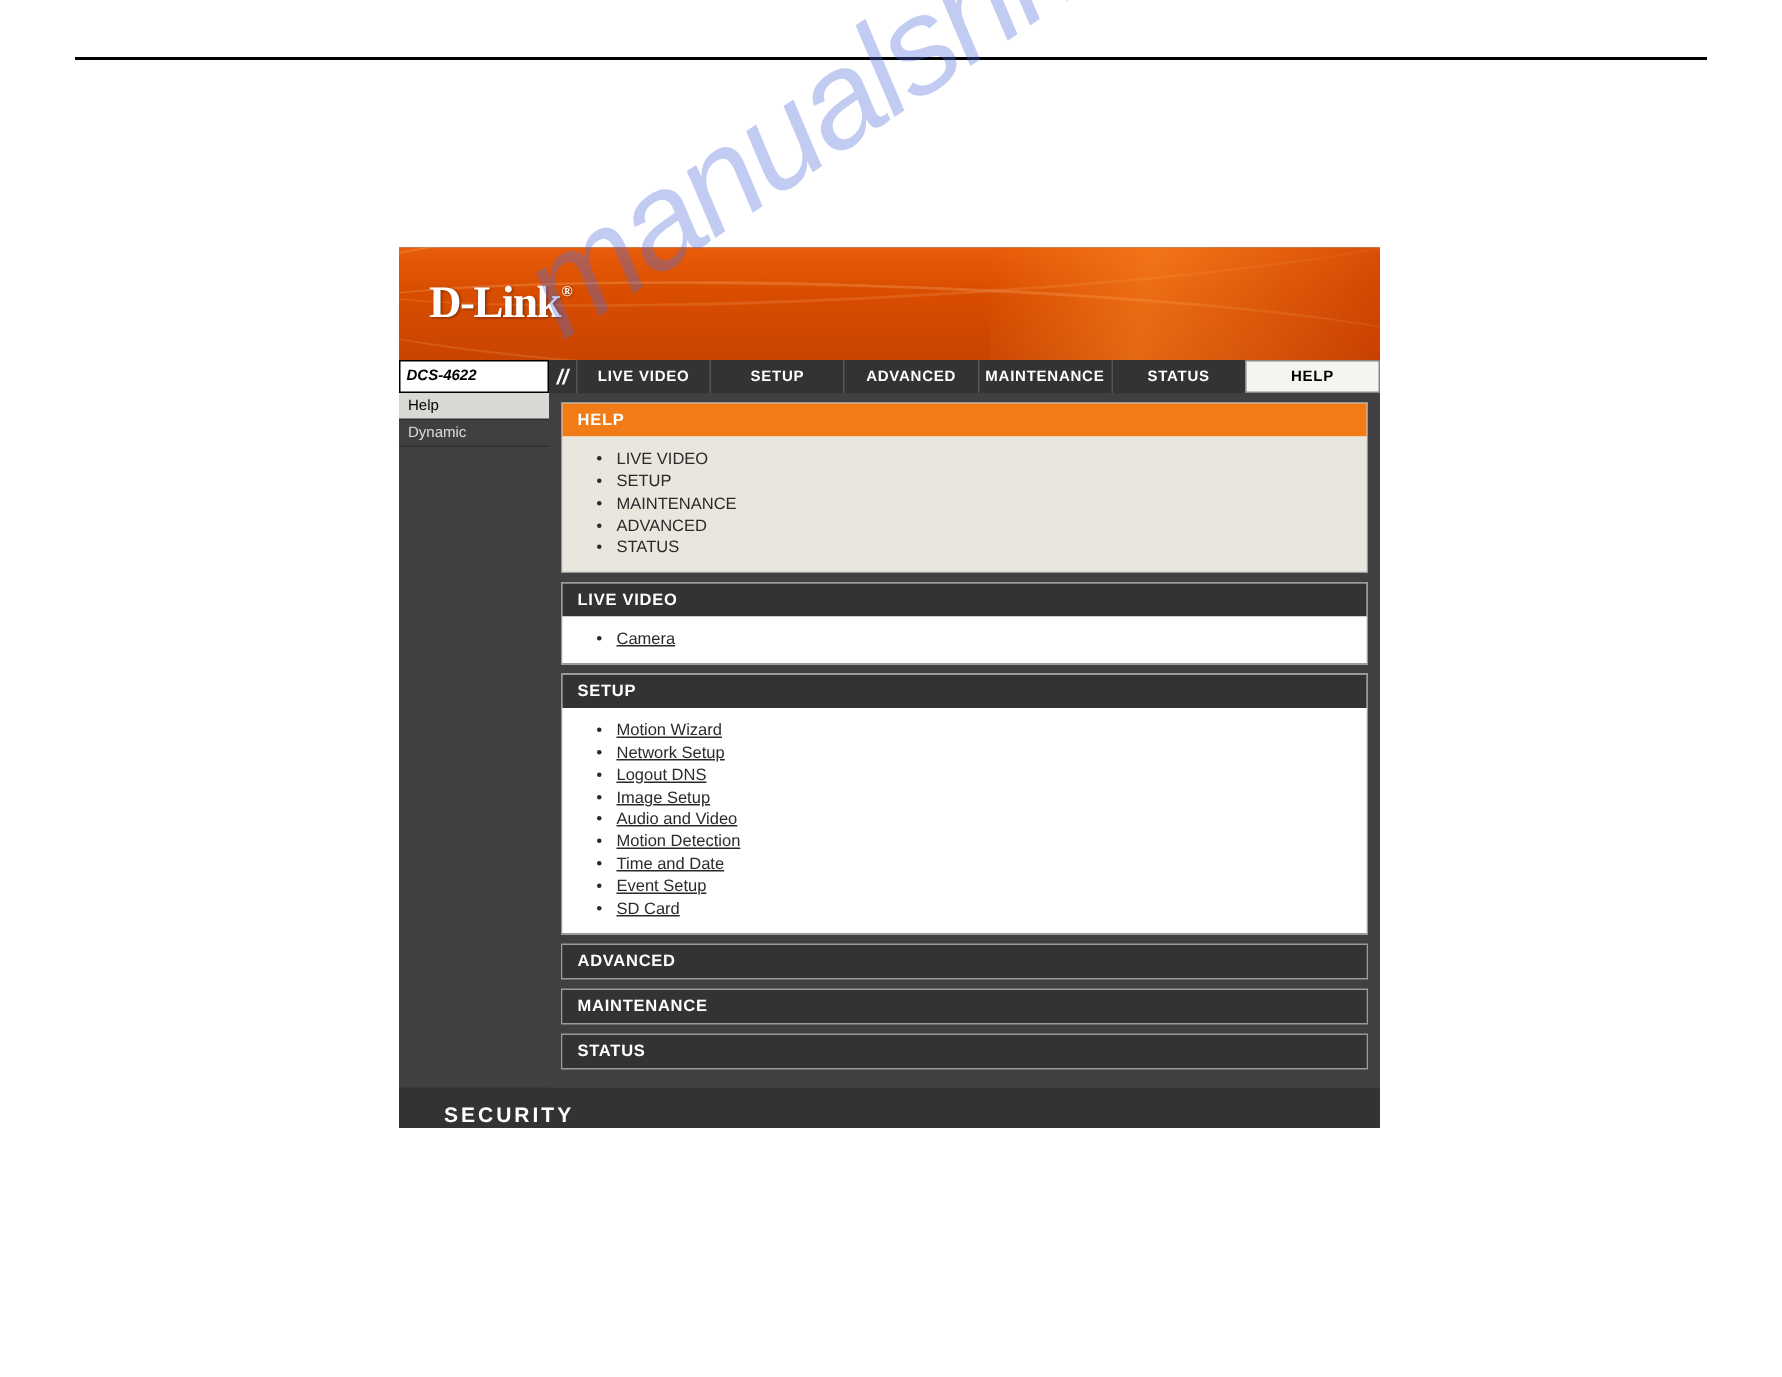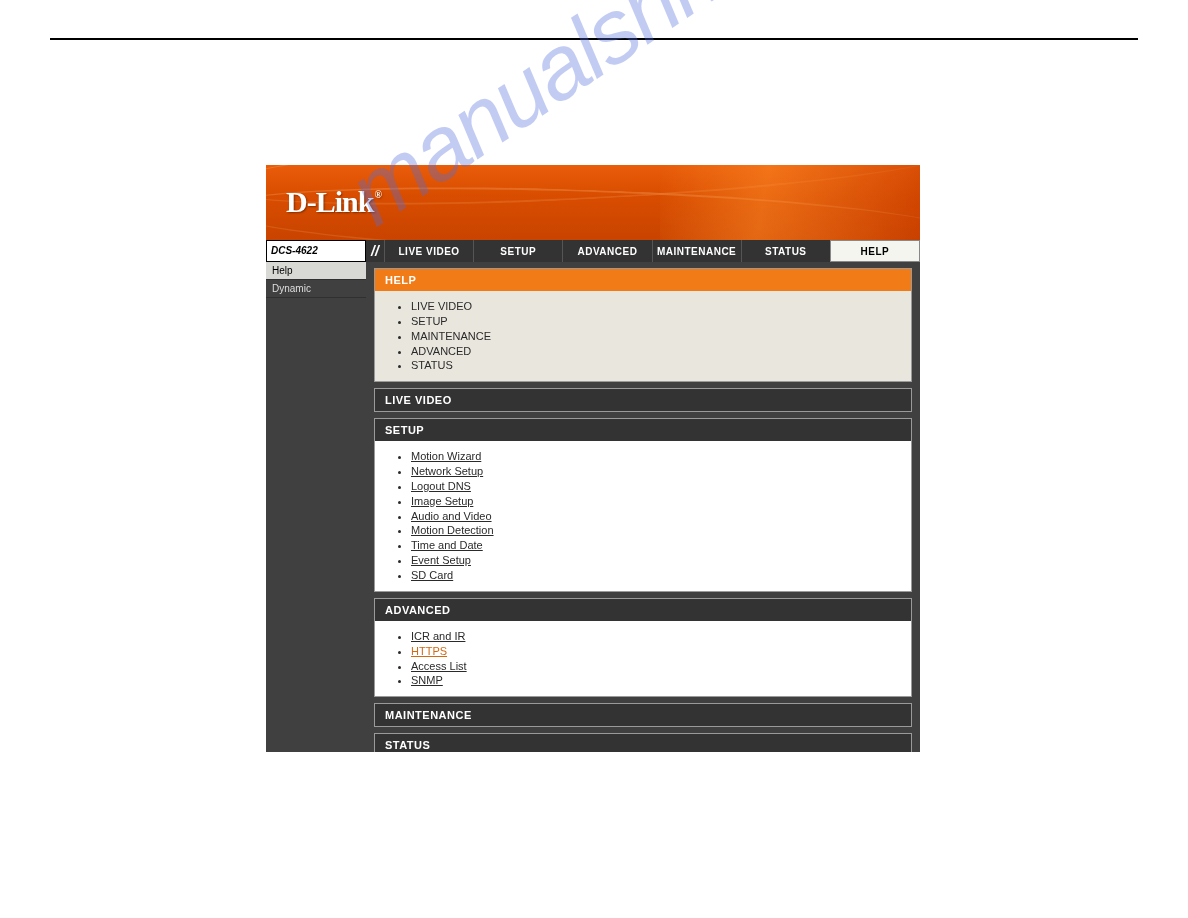--- a/index.html
+++ b/index.html
@@ -269,20 +269,25 @@
               <li>SETUP</li>
               <li>MAINTENANCE</li>
               <li>ADVANCED</li>
               <li>STATUS</li>
             </ul>
           </div>
         </div>
 
         <div class="panel">
           <div class="panel-header">LIVE VIDEO</div>
+          <div class="panel-body">
+            <ul>
+              <li><a>Camera</a></li>
+            </ul>
+          </div>
         </div>
 
         <div class="panel">
           <div class="panel-header">SETUP</div>
           <div class="panel-body">
             <ul>
               <li><a>Motion Wizard</a></li>
               <li><a>Network Setup</a></li>
               <li><a>Logout DNS</a></li>
               <li><a>Image Setup</a></li>
@@ -290,28 +295,20 @@
               <li><a>Motion Detection</a></li>
               <li><a>Time and Date</a></li>
               <li><a>Event Setup</a></li>
               <li><a>SD Card</a></li>
             </ul>
           </div>
         </div>
 
         <div class="panel">
           <div class="panel-header">ADVANCED</div>
-          <div class="panel-body">
-            <ul>
-              <li><a>ICR and IR</a></li>
-              <li><a class="orange-link">HTTPS</a></li>
-              <li><a>Access List</a></li>
-              <li><a>SNMP</a></li>
-            </ul>
-          </div>
         </div>
 
         <div class="panel">
           <div class="panel-header">MAINTENANCE</div>
         </div>
 
         <div class="panel">
           <div class="panel-header">STATUS</div>
         </div>
 

